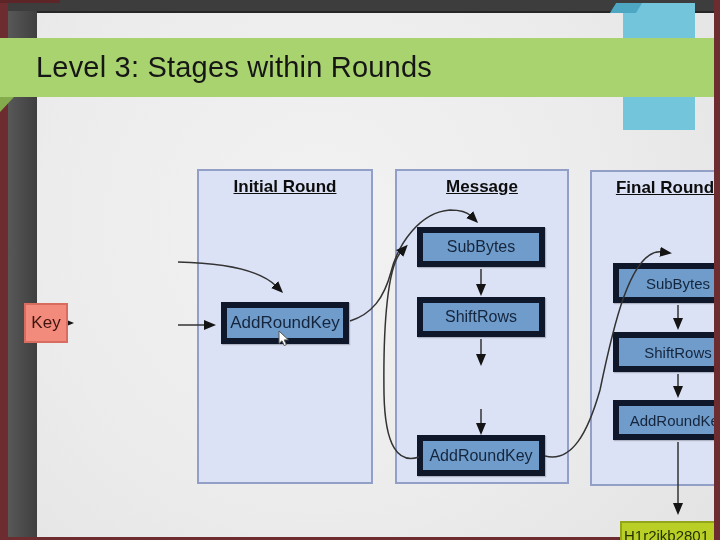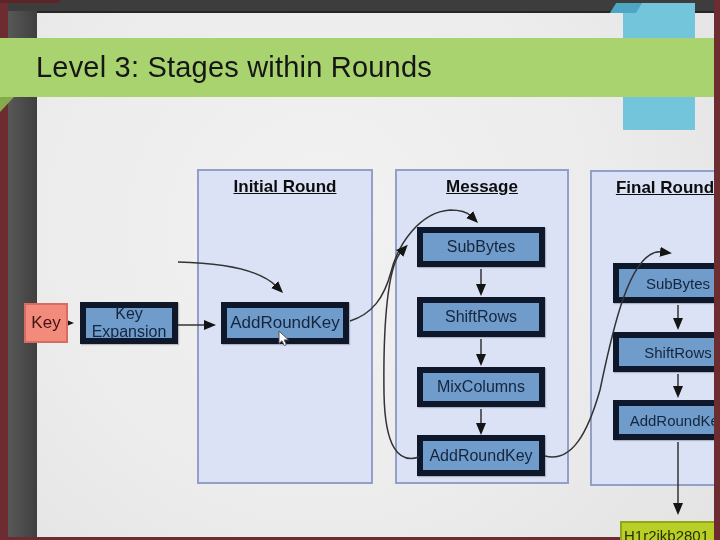--- a/index.html
+++ b/index.html
@@ -92,27 +92,25 @@
     <div class="ptitle">Initial Round</div>
   </div>
   <div class="abs panel panel-rounds">
     <div class="ptitle">Message</div>
   </div>
   <div class="abs panel panel-final">
     <div class="ptitle">Final Round</div>
   </div>
 
   <div class="abs keybox">Key</div>
-  <div class="abs bluebox b-keyexp">Key Expansion</div>
 
   <div class="abs bluebox b-ark0">AddRoundKey</div>
 
   <div class="abs bluebox b-sub1">SubBytes</div>
   <div class="abs bluebox b-shift1">ShiftRows</div>
-  <div class="abs bluebox b-mix1">MixColumns</div>
   <div class="abs bluebox b-ark1">AddRoundKey</div>
 
   <div class="abs bluebox b-sub2">SubBytes</div>
   <div class="abs bluebox b-shift2">ShiftRows</div>
   <div class="abs bluebox b-ark2">AddRoundKey</div>
 
   <div class="abs cipherbox">
     <span>H1r2ikb2801</span>
   </div>
 

